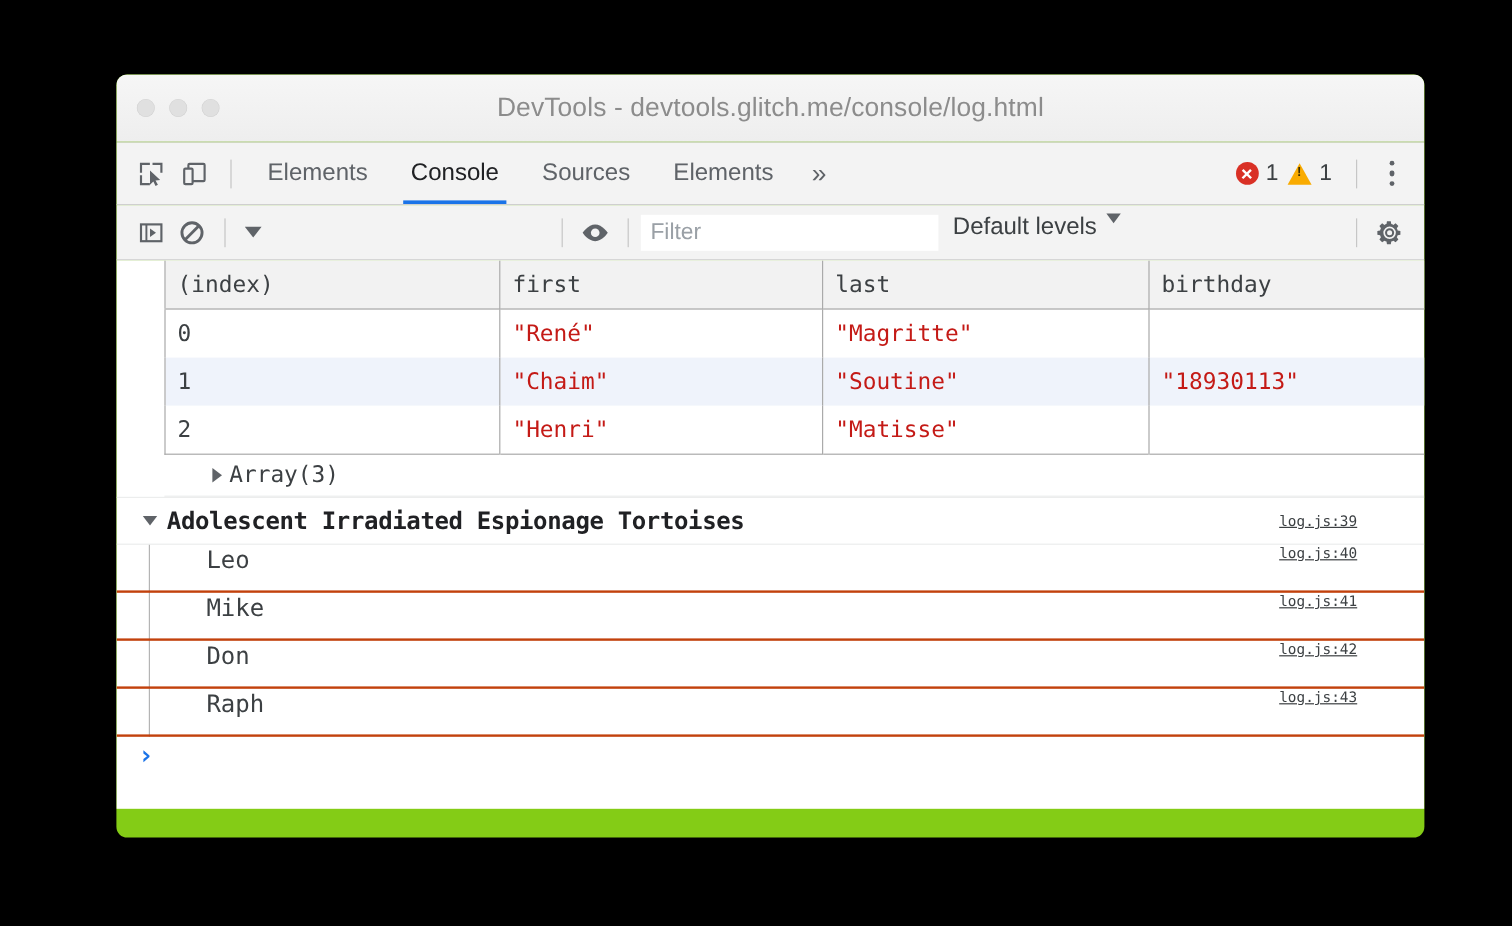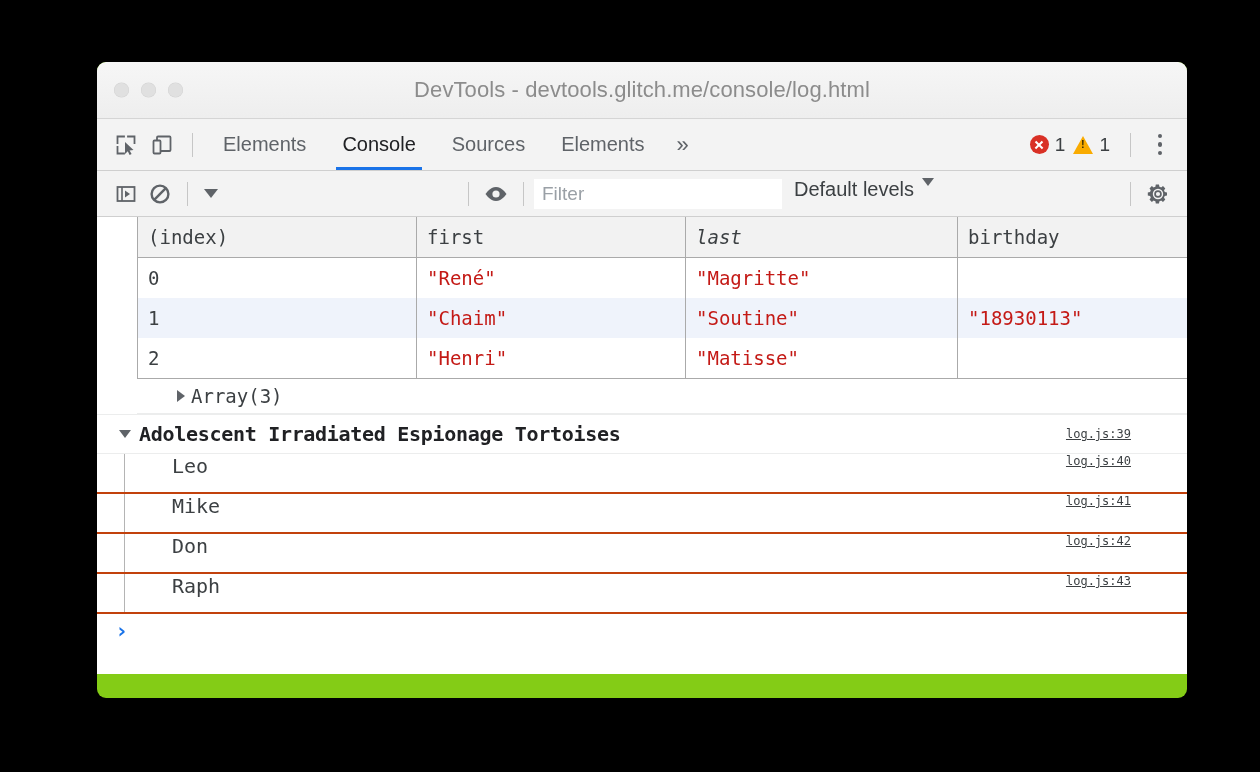--- a/index.html
+++ b/index.html
@@ -323,21 +323,21 @@
     height: 28px;
     border-right: 1px solid #aaaaaa;
     font-family: "DejaVu Sans Mono", "Liberation Mono", monospace;
     vertical-align: middle;
   }
   table.console-table td:last-child { border-right: none; }
   table.console-table td.idx { color: #3c4043; }
   table.console-table tr.alt td { background: #eff3fb; }
   .col-index { width: 258px; }
   .col-first { width: 248px; }
-  .col-last  { width: 251px; font-style: italic; }
+  .col-last  { width: 251px; }
   .col-birth { width: 250px; }
 
   .array-row {
     display: flex;
     align-items: center;
     height: 34px;
     padding-left: 40px;
     font-size: 19px;
     color: #3c4043;
     border-bottom: 1px solid #eceded;

